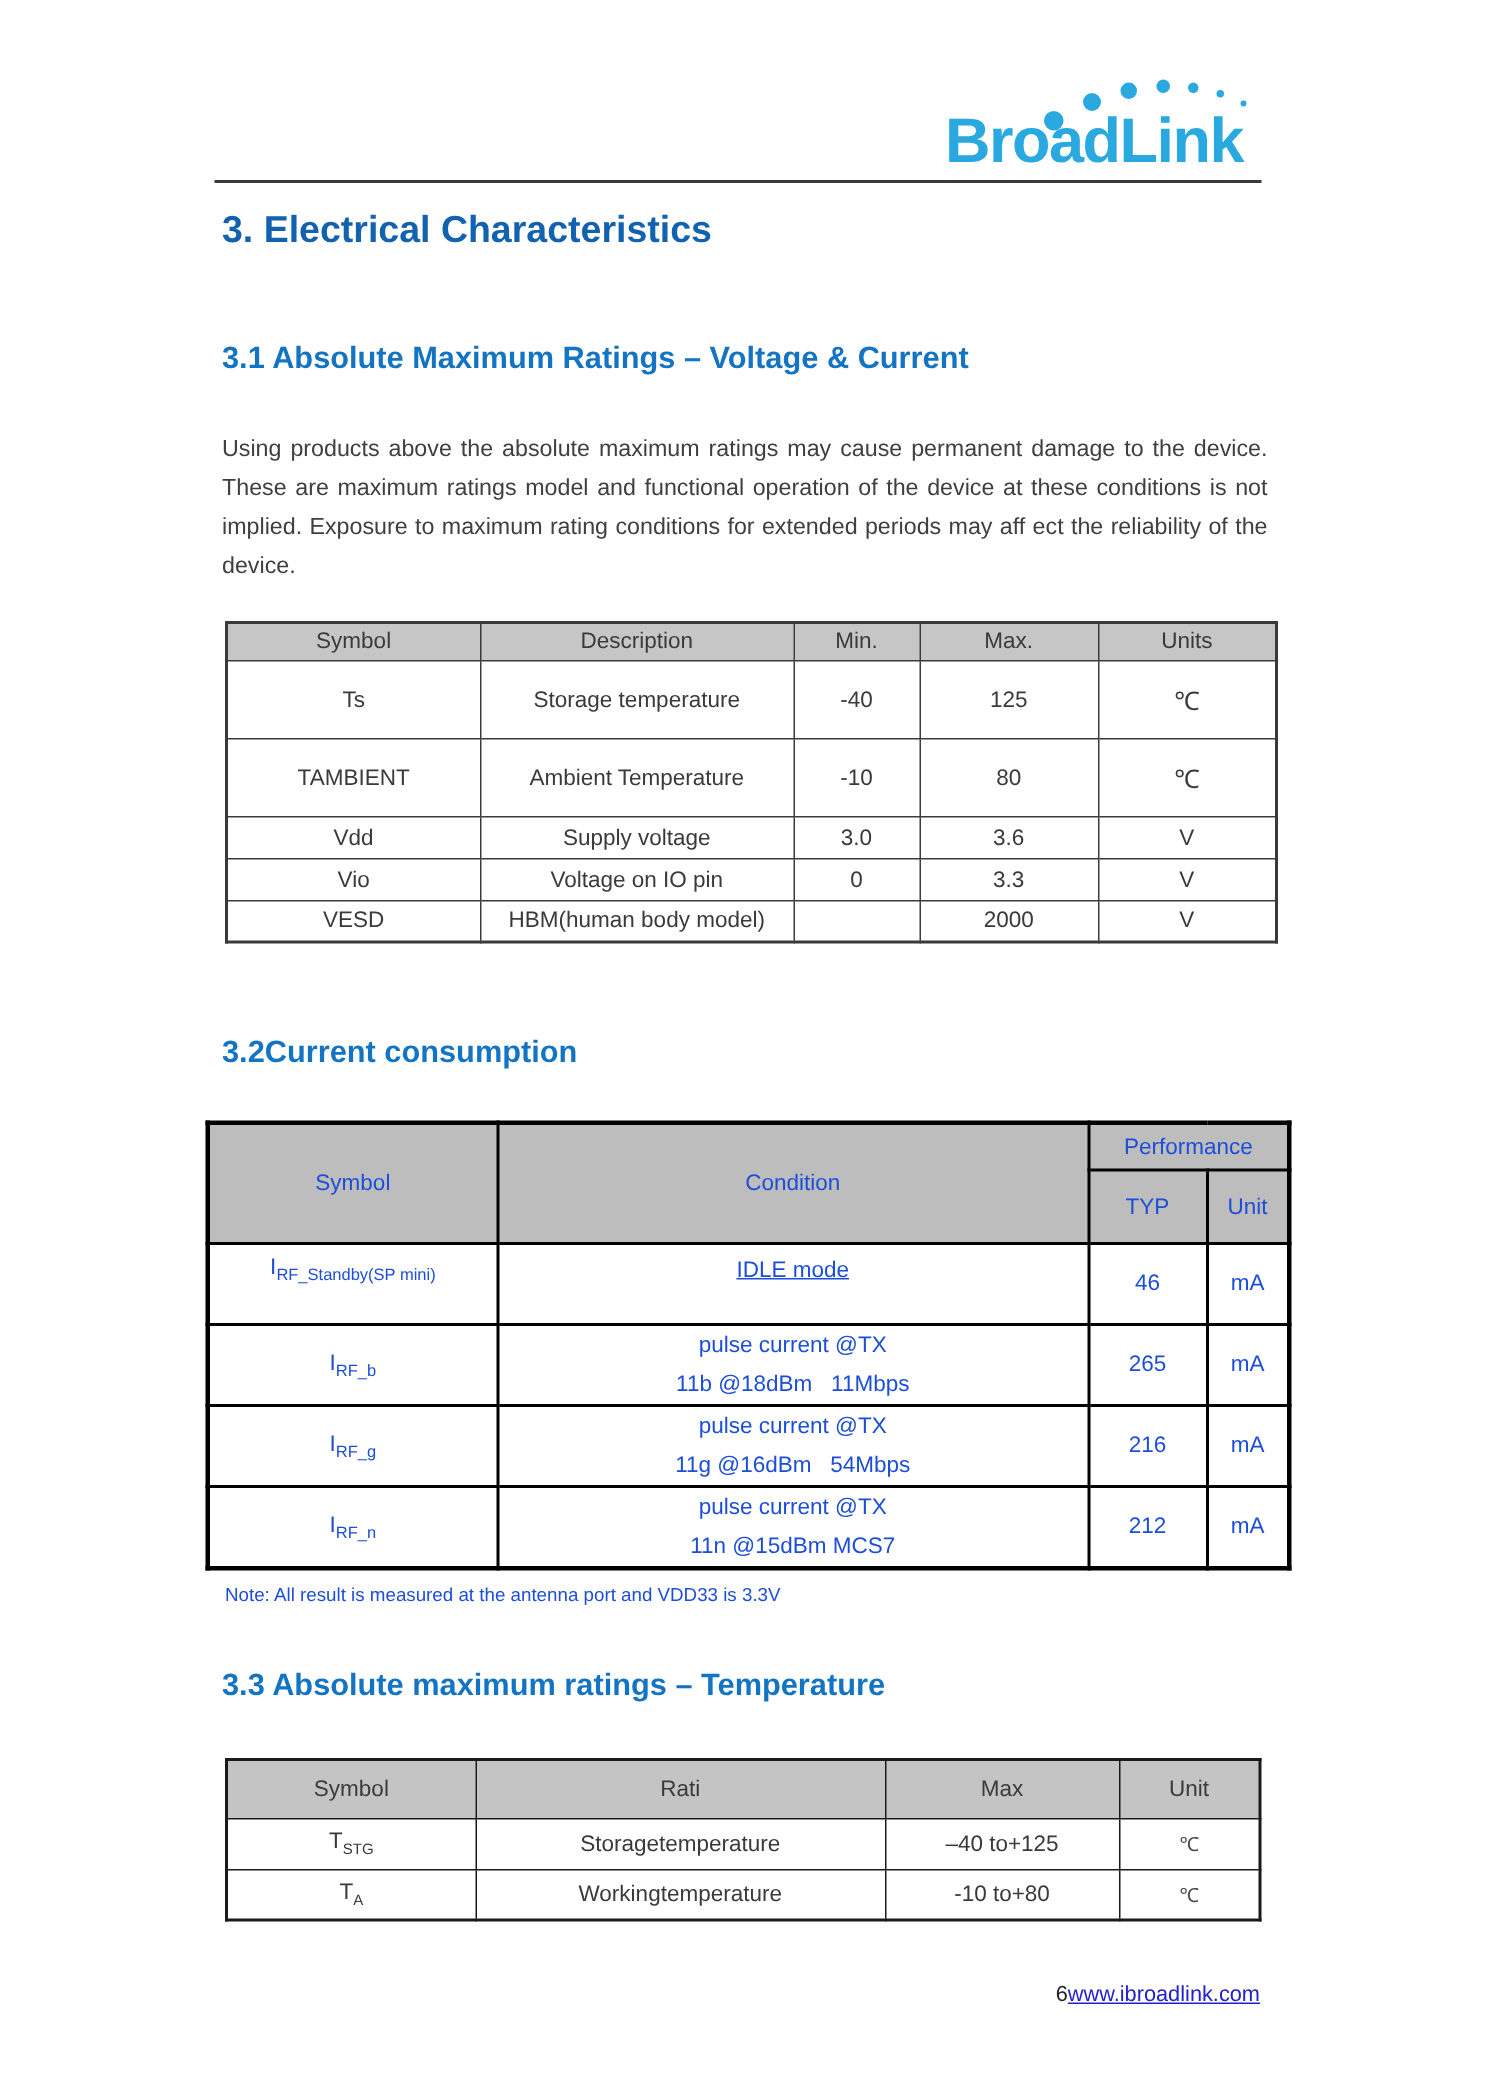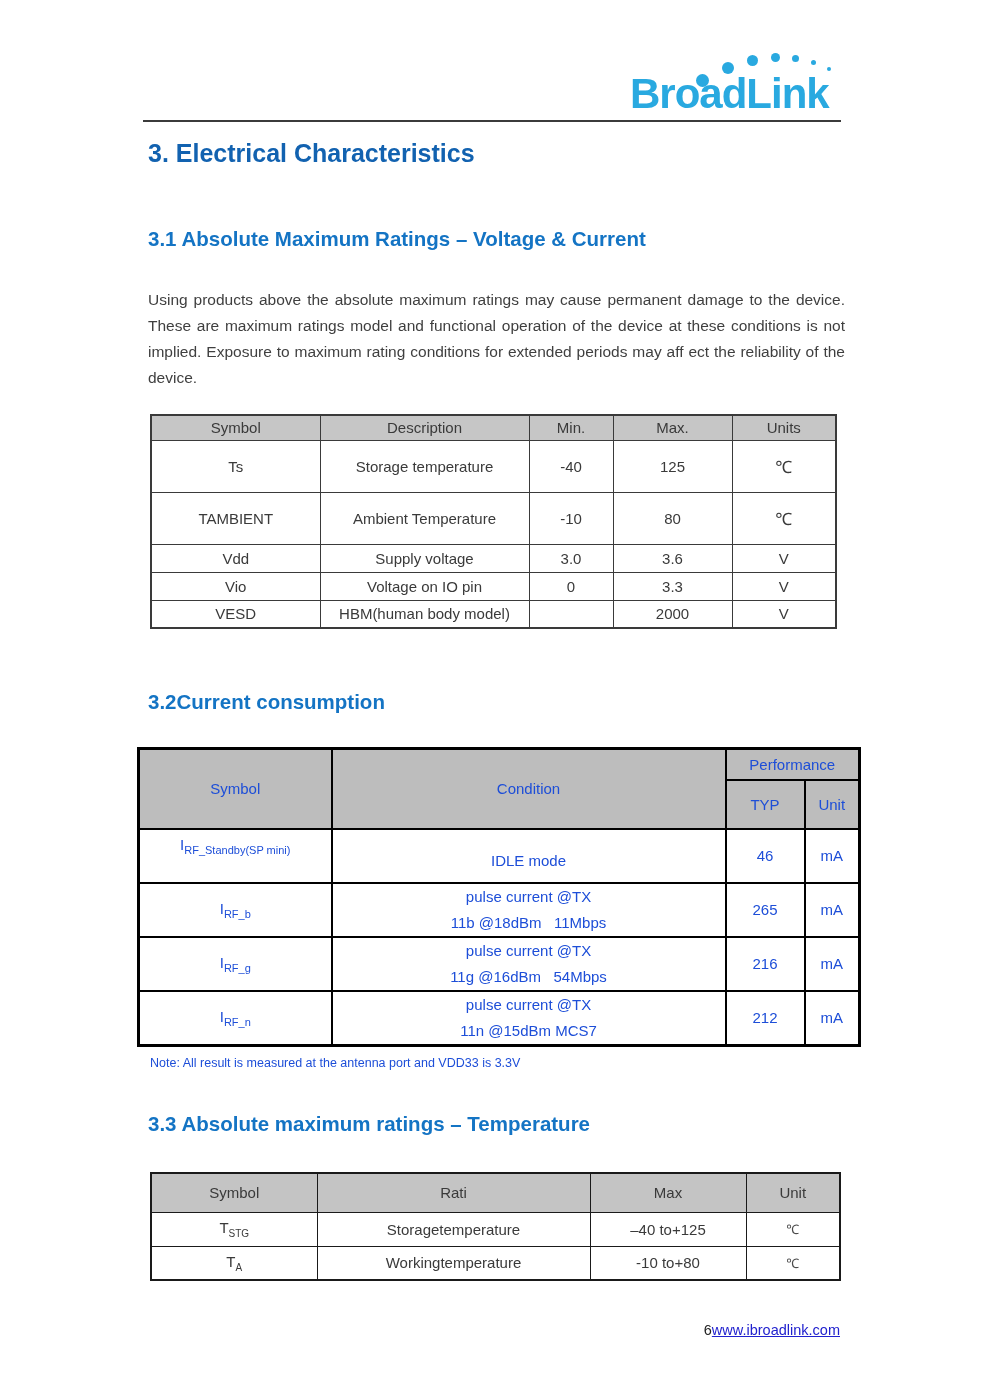--- a/index.html
+++ b/index.html
@@ -30,37 +30,37 @@
 
   
   .para { position:absolute; left:148px; top:287px; width:697px; font-size:15.5px;
           line-height:26px; text-align:justify; color:#3f3f3f; }
 
   
   .t1 { position:absolute; left:150px; top:414px; border-collapse:collapse; table-layout:fixed; }
   .t1 td { border:1px solid #3a3a3a; text-align:center; vertical-align:middle; font-size:15px; color:#3a3a3a; }
   .t1 { border:2px solid #3a3a3a; }
   .t1 .c0 { width:169px; } .t1 .c1 { width:209px; } .t1 .c2 { width:84px; }
-  .t1 .c3 { width:119px; } .t1 .c4 { width:104px; }
+  .t1 .c3 { width:119px; } .t1 .c4 { width:119px; }
   .t1 .hdr td { background:#c6c6c6; height:25px; }
   .t1 .r-tall td { height:52px; }
   .t1 .r-std td { height:28px; }
   .t1 .unit-c { font-size:17px; }
 
   
   .t2 { position:absolute; left:137px; top:747px; border-collapse:collapse; table-layout:fixed; border:3px solid #000; }
   .t2 td { border:2px solid #000; text-align:center; vertical-align:middle; font-size:15px; color:#1d4ed8; }
   .t2 .c0 { width:193px; } .t2 .c1 { width:394px; } .t2 .c2 { width:79px; } .t2 .c3 { width:55px; }
   .t2 .hd { background:#bdbdbd; }
   .t2 .perf-row td { height:31px; }
   .t2 .sub-row td { height:49px; }
   .t2 .body-row td { height:54px; }
   .t2 sub { font-size:11px; }
   .t2 .sym-top { vertical-align:top; padding-top:6px; }
-  .t2 .cond-bottom { vertical-align:bottom; padding-bottom:8px; }
+  .t2 .cond-bottom { vertical-align:bottom; padding-bottom:22px;text-decoration:underline; }
   .t2 .cond2 { white-space:pre-wrap; line-height:26px; }
 
   
   .note { position:absolute; left:150px; top:1056px; font-size:12.5px; color:#1d4ed8; }
 
   
   .t3 { position:absolute; left:150px; top:1172px; border-collapse:collapse; table-layout:fixed; border:2px solid #1a1a1a; }
   .t3 td { border:1.5px solid #1a1a1a; text-align:center; vertical-align:middle; font-size:15px; color:#3a3a3a; }
   .t3 .c0 { width:166px; } .t3 .c1 { width:273px; } .t3 .c2 { width:156px; } .t3 .c3 { width:94px; }
   .t3 .hdr td { background:#c4c4c4; height:39px; font-weight:bold; font-weight:normal; }

